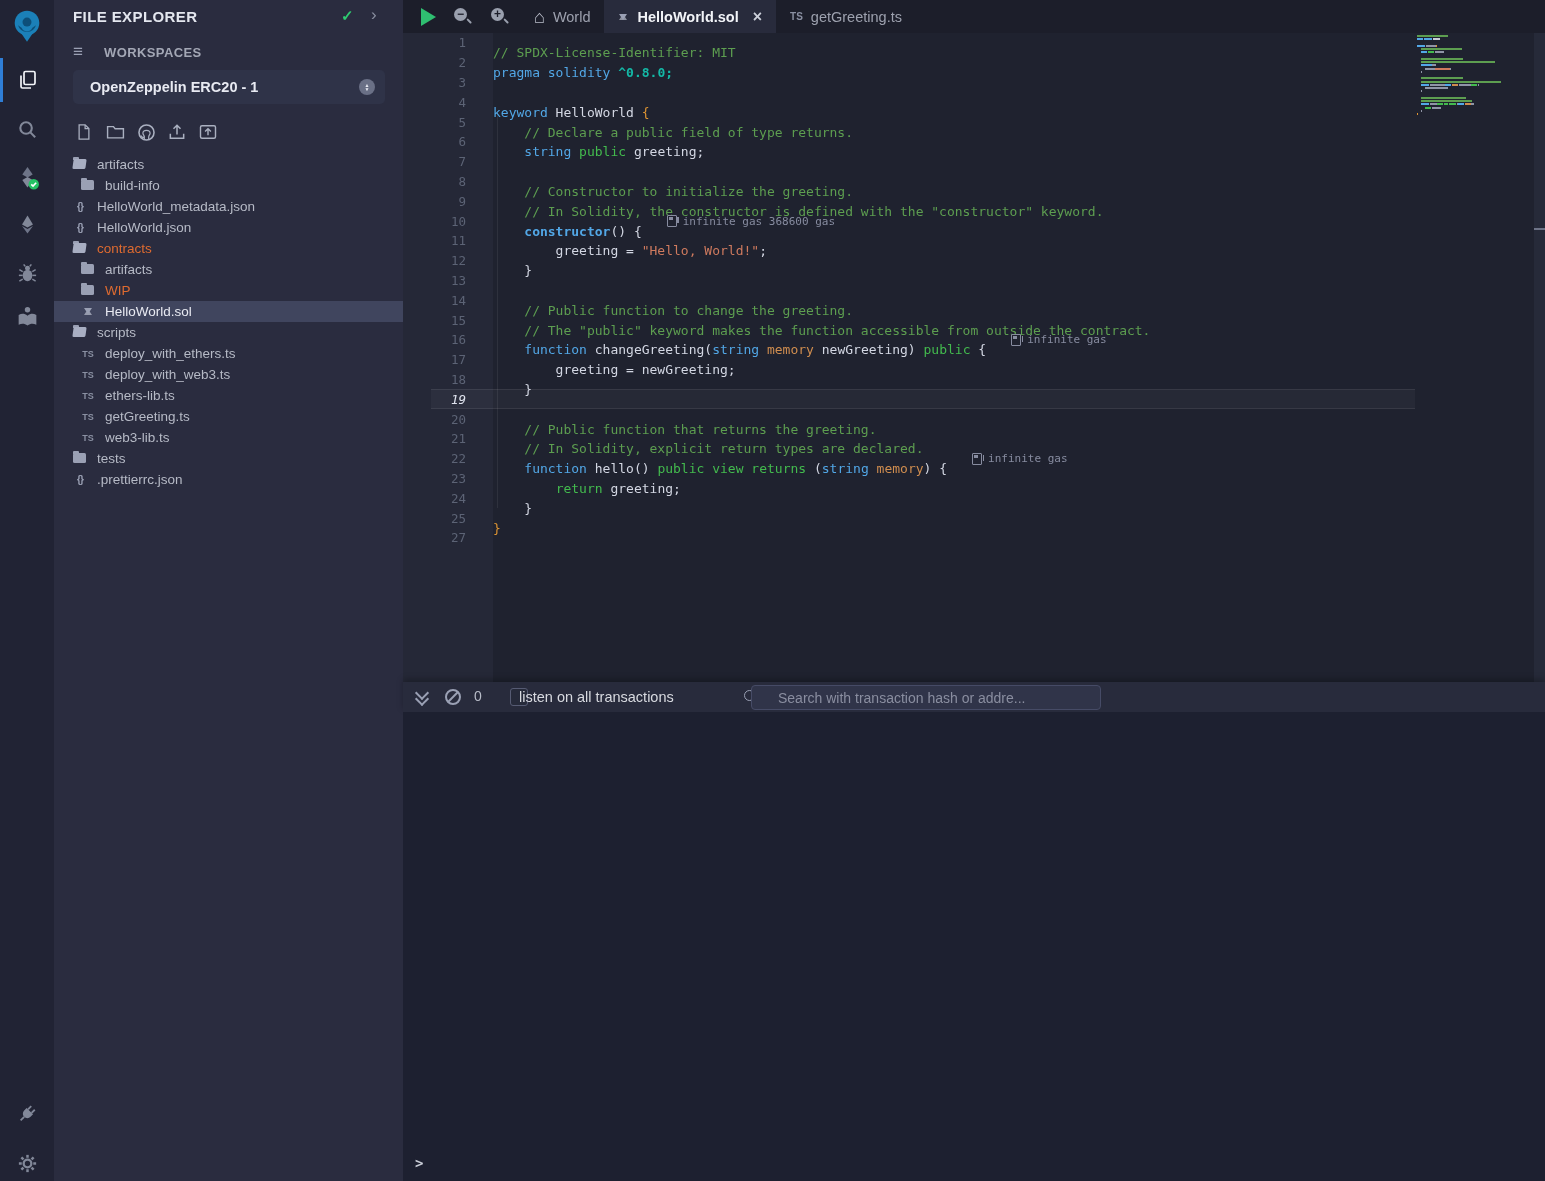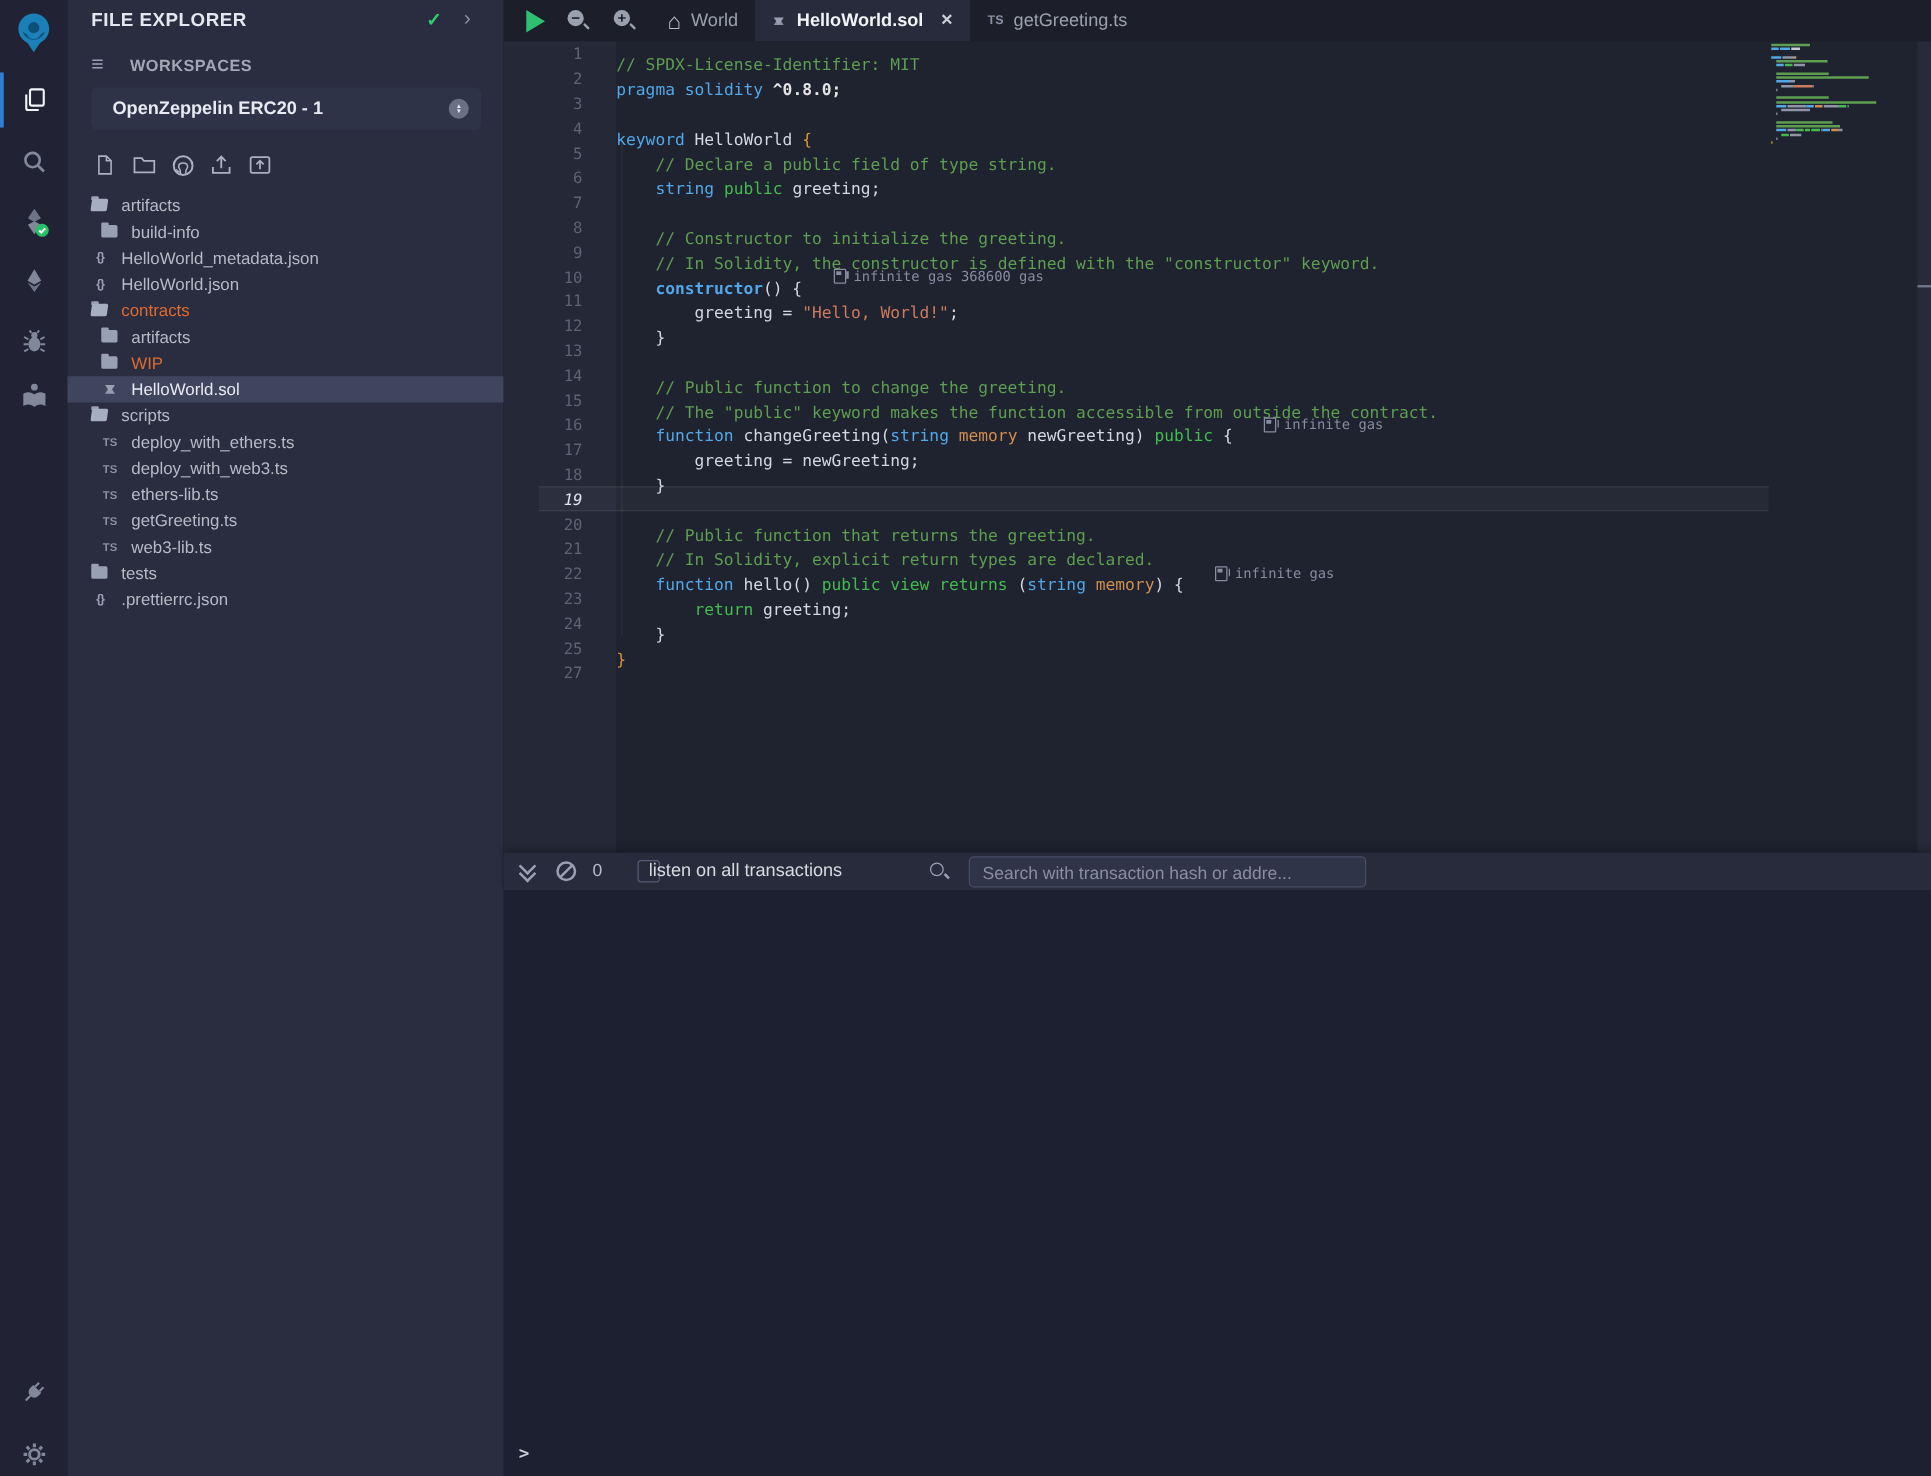--- a/index.html
+++ b/index.html
@@ -64,21 +64,21 @@
   .curline{position:absolute;left:28px;right:130px;height:19.8px;background:rgba(255,255,255,.035);border-top:1px solid rgba(255,255,255,.08);border-bottom:1px solid rgba(255,255,255,.08);box-sizing:border-box;}
   .indent-guide{position:absolute;left:94px;width:1px;background:rgba(255,255,255,.07);}
   .lines{position:absolute;left:0;top:0;right:0;}
   .eline{height:19.8px;display:flex;align-items:center;white-space:pre;}
   .ln{width:63px;flex:0 0 63px;text-align:right;font-family:"DejaVu Sans Mono",monospace;font-size:12.5px;color:#5c6375;}
   .lnpad{width:27px;flex:0 0 27px;}
   .ln.act{color:#dfe3ee;font-style:italic;}
   .codeln{font-family:"DejaVu Sans Mono",monospace;font-size:13px;margin-top:20px;}
   .tk.c{color:#5d9e50}.tk.k{color:#52a7e6}.tk.kb{color:#52a7e6;font-weight:700}
   .tk.g{color:#43bb4e}.tk.o{color:#cf8d4f}.tk.s{color:#ce7a5e}
-  .tk.b1{color:#dd9433}.tk.p{color:#d3d7e3}.tk.pb{color:#e5e5e5;font-weight:700}
+  .tk.b1{color:#dd9433}.tk.p{color:#d3d7e3}.tk.pb{color:#14b8a6;font-weight:700}
   .gas{display:inline-flex;align-items:center;margin-left:25px;font-family:"DejaVu Sans Mono",monospace;font-size:11px;color:#878ca0;}
   .pump{display:inline-block;width:8px;height:10px;border:1px solid #878ca0;border-radius:1px;position:relative;margin-right:6px;}
   .pump::after{content:'';position:absolute;right:-3px;top:1px;width:1.5px;height:6px;background:#878ca0;}
   .pump::before{content:'';position:absolute;left:1px;top:1px;width:4px;height:3px;background:#878ca0;}
   
   .minimap{position:absolute;right:42px;top:2px;width:86px;cursor:pointer;}
   .mline{height:2px;margin-bottom:1.25px;white-space:nowrap;font-size:0;}
   .mseg{display:inline-block;height:2px;}
   .mseg.c{background:#5d9e50}.mseg.k{background:#52a7e6}.mseg.kb{background:#52a7e6}
   .mseg.g{background:#43bb4e}.mseg.o{background:#cf8d4f}.mseg.s{background:#ce7a5e}
@@ -92,21 +92,21 @@
   .dchev::before,.dchev::after{content:'';position:absolute;left:2px;width:8px;height:8px;border-left:2px solid #9aa0b4;border-bottom:2px solid #9aa0b4;transform:rotate(-45deg);}
   .dchev::before{top:0;}.dchev::after{top:6px;}
   .ban{position:absolute;left:42px;top:7px;width:12px;height:12px;border:2px solid #9aa0b4;border-radius:50%;cursor:pointer;}
   .ban::after{content:'';position:absolute;left:5px;top:-1px;width:2px;height:14px;background:#9aa0b4;transform:rotate(45deg);}
   .tcount{position:absolute;left:71px;top:6px;font-size:14px;color:#b8bcc8;}
   .tcheck{position:absolute;left:107px;top:6px;width:16px;height:16px;border:1px solid #565b73;border-radius:3px;background:#262a3a;cursor:pointer;}
   .tlisten{position:absolute;left:116px;top:7px;font-size:14.5px;color:#d8dae0;}
   .tmag{position:absolute;left:340px;top:7px;width:16px;height:16px;cursor:pointer;}
   .tmag::before{content:'';position:absolute;left:1px;top:1px;width:9px;height:9px;border:1.8px solid #9aa0b4;border-radius:50%;}
   .tmag::after{content:'';position:absolute;left:12px;top:11px;width:5px;height:1.8px;background:#9aa0b4;transform:rotate(45deg);}
-  .tsearch{position:absolute;left:372px;top:3px;width:296px;height:23px;background:#303449;border:1px solid #464b66;border-radius:4px;color:#c8ccd8;font-size:14px;padding:0 10px;outline:none;font-family:"Liberation Sans",sans-serif;}
+  .tsearch{position:absolute;left:348px;top:3px;width:296px;height:23px;background:#303449;border:1px solid #464b66;border-radius:4px;color:#c8ccd8;font-size:14px;padding:0 26px;outline:none;font-family:"Liberation Sans",sans-serif;}
   .tsearch::placeholder{color:#8a8ea0;}
   .termbody{position:absolute;left:0;top:712px;width:100%;height:469px;background:#1d2030;}
   .prompt{position:absolute;left:12px;top:443px;font-family:"DejaVu Sans Mono",monospace;font-size:14px;font-weight:700;color:#c8ccd6;}
 </style>
 </head>
 <body>
 
 <div class="app">
 
   <div class="abar">
@@ -341,21 +341,21 @@
 
     <div class="editor">
       <div class="gutterbg"></div>
       <div class="curline" style="top: 356.4px;"></div>
       <div class="indent-guide" style="top: 79.2px; height: 396px;"></div>
       <div class="lines">
           <div class="eline"><span class="ln">1</span><span class="lnpad"></span><span class="codeln"><span class="tk c">// SPDX-License-Identifier: MIT</span></span></div>
           <div class="eline"><span class="ln">2</span><span class="lnpad"></span><span class="codeln"><span class="tk k">pragma</span><span class="tk p"> </span><span class="tk k">solidity</span><span class="tk p"> </span><span class="tk pb">^0.8.0;</span></span></div>
           <div class="eline"><span class="ln">3</span><span class="lnpad"></span><span class="codeln"></span></div>
           <div class="eline"><span class="ln">4</span><span class="lnpad"></span><span class="codeln"><span class="tk k">keyword</span><span class="tk p"> HelloWorld </span><span class="tk b1">{</span></span></div>
-          <div class="eline"><span class="ln">5</span><span class="lnpad"></span><span class="codeln"><span class="tk c">    // Declare a public field of type string.</span></span></div>
+          <div class="eline"><span class="ln">5</span><span class="lnpad"></span><span class="codeln"><span class="tk c">    // Declare a public field of type returns.</span></span></div>
           <div class="eline"><span class="ln">6</span><span class="lnpad"></span><span class="codeln"><span class="tk p">    </span><span class="tk k">string</span><span class="tk p"> </span><span class="tk g">public</span><span class="tk p"> greeting;</span></span></div>
           <div class="eline"><span class="ln">7</span><span class="lnpad"></span><span class="codeln"></span></div>
           <div class="eline"><span class="ln">8</span><span class="lnpad"></span><span class="codeln"><span class="tk c">    // Constructor to initialize the greeting.</span></span></div>
           <div class="eline"><span class="ln">9</span><span class="lnpad"></span><span class="codeln"><span class="tk c">    // In Solidity, the constructor is defined with the "constructor" keyword.</span></span></div>
           <div class="eline"><span class="ln">10</span><span class="lnpad"></span><span class="codeln"><span class="tk p">    </span><span class="tk kb">constructor</span><span class="tk p">() {</span></span><span class="gas"><span class="pump"></span><span>infinite gas 368600 gas</span></span></div>
           <div class="eline"><span class="ln">11</span><span class="lnpad"></span><span class="codeln"><span class="tk p">        greeting = </span><span class="tk s">"Hello, World!"</span><span class="tk p">;</span></span></div>
           <div class="eline"><span class="ln">12</span><span class="lnpad"></span><span class="codeln"><span class="tk p">    }</span></span></div>
           <div class="eline"><span class="ln">13</span><span class="lnpad"></span><span class="codeln"></span></div>
           <div class="eline"><span class="ln">14</span><span class="lnpad"></span><span class="codeln"><span class="tk c">    // Public function to change the greeting.</span></span></div>
           <div class="eline"><span class="ln">15</span><span class="lnpad"></span><span class="codeln"><span class="tk c">    // The "public" keyword makes the function accessible from outside the contract.</span></span></div>

